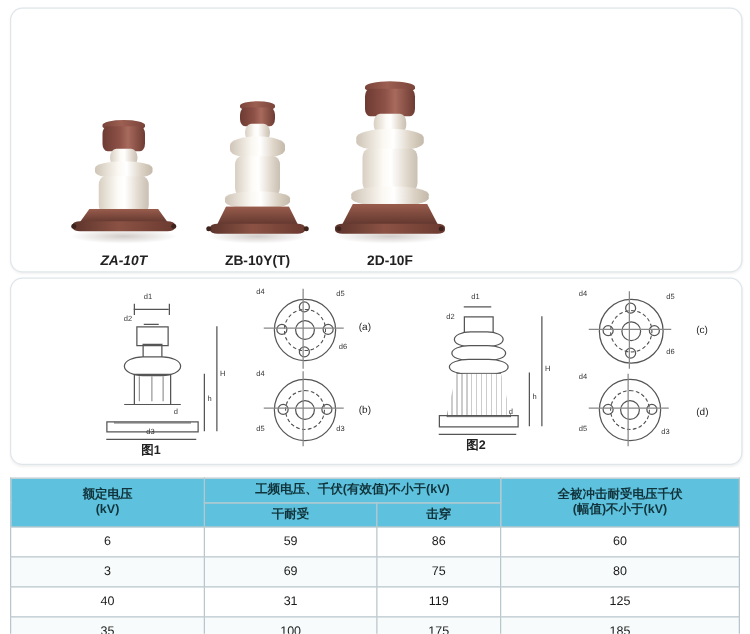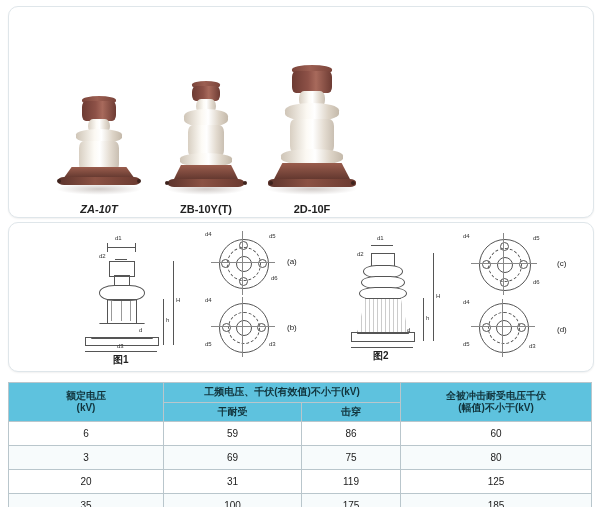--- a/index.html
+++ b/index.html
@@ -294,21 +294,21 @@
         <td>86</td>
         <td>60</td>
       </tr>
       <tr>
         <td>3</td>
         <td>69</td>
         <td>75</td>
         <td>80</td>
       </tr>
       <tr>
-        <td>20</td>
+        <td>40</td>
         <td>31</td>
         <td>119</td>
         <td>125</td>
       </tr>
       <tr>
         <td>35</td>
         <td>100</td>
         <td>175</td>
         <td>185</td>
       </tr>

